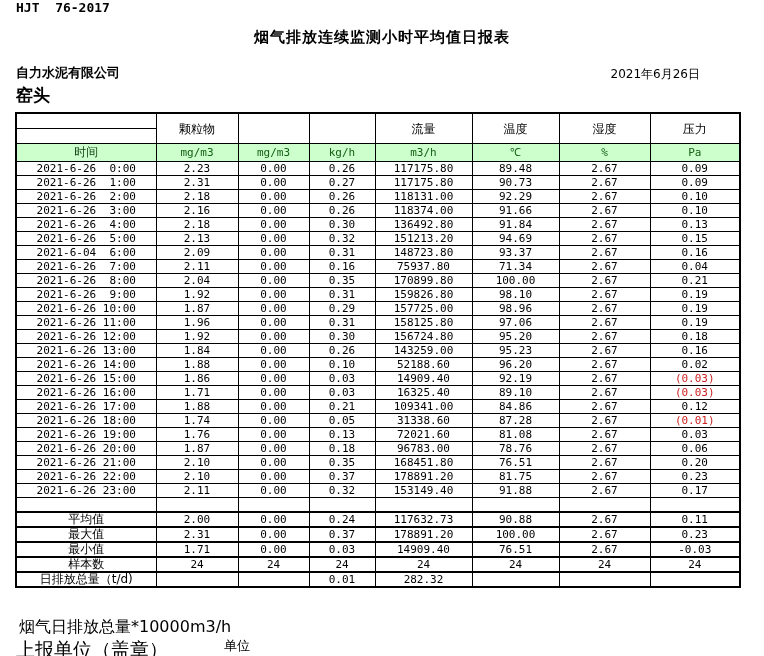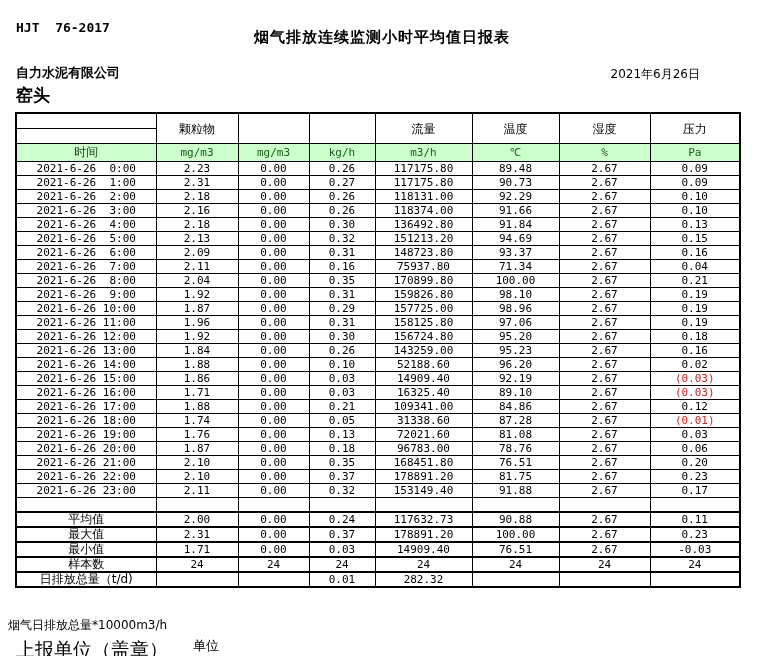--- a/index.html
+++ b/index.html
@@ -1,21 +1,21 @@
 <!DOCTYPE html>
 <html><head>
 <meta charset="utf-8">
 <style>
   html,body{margin:0;padding:0;}
   body{
     width:764px;height:656px;background:#ffffff;color:#000;
     font-family:"DejaVu Sans","Liberation Sans",sans-serif;
     position:relative;overflow:hidden;
   }
-  .std{position:absolute;left:16px;top:20px;font-size:13px;font-weight:bold;
+  .std{position:absolute;left:16px;top:0;font-size:13px;font-weight:bold;
        font-family:"DejaVu Sans Mono","Liberation Mono",monospace;white-space:pre;}
   .title{position:absolute;left:0;top:28px;width:100%;text-align:center;
          font-size:15px;font-weight:bold;letter-spacing:1px;}
   .company{position:absolute;left:16px;top:64px;font-size:13px;font-weight:bold;}
   .location{position:absolute;left:16px;top:84px;font-size:17px;font-weight:bold;}
   .date{position:absolute;right:64px;top:66px;font-size:12px;}
 
   table.report{
     position:absolute;left:15px;top:112px;
     border-collapse:collapse;table-layout:fixed;
@@ -34,23 +34,23 @@
   tr.gh td.lbl{font-family:"DejaVu Sans","Liberation Sans",sans-serif;font-size:12px;}
   tr.band td{
     background:#ccffcc;color:#156015;height:17px;line-height:17px;
   }
   tr.band td.time{font-family:"DejaVu Sans","Liberation Sans",sans-serif;font-size:12px;color:#123f12;}
   tbody tr.datarow td{height:13px;line-height:13px;}
   td.neg{color:#cc2222;}
   tr.spacer td{height:13px;}
   tr.sum td{border-top:2px solid #000;height:13px;line-height:13px;margin-top:21px;}
   tr.sum td.slabel{font-family:"DejaVu Sans","Liberation Sans",sans-serif;font-size:12px;}
-  .footnote{position:absolute;left:8px;top:617px;font-size:12px;}
+  .footnote{position:absolute;left:19px;top:617px;font-size:16px;}
   .reportline{position:absolute;left:16px;top:637px;font-size:19px;}
-  .unitlabel{position:absolute;left:193px;top:637px;font-size:13px;}
+  .unitlabel{position:absolute;left:224px;top:637px;font-size:13px;}
 </style>
 </head>
 <body>
 
 <div class="std">HJT  76-2017</div>
 <div class="title">烟气排放连续监测小时平均值日报表</div>
 <div class="company">自力水泥有限公司</div>
 <div class="location">窑头</div>
 <div class="date">2021年6月26日</div>
 
@@ -145,21 +145,21 @@
         <td>2021-6-26  5:00</td>
         <td>2.13</td>
         <td>0.00</td>
         <td>0.32</td>
         <td>151213.20</td>
         <td>94.69</td>
         <td>2.67</td>
         <td>0.15</td>
       </tr>
       <tr class="datarow">
-        <td>2021-6-26  6:00</td>
+        <td>2021-6-04  6:00</td>
         <td>2.09</td>
         <td>0.00</td>
         <td>0.31</td>
         <td>148723.80</td>
         <td>93.37</td>
         <td>2.67</td>
         <td>0.16</td>
       </tr>
       <tr class="datarow">
         <td>2021-6-26  7:00</td>

